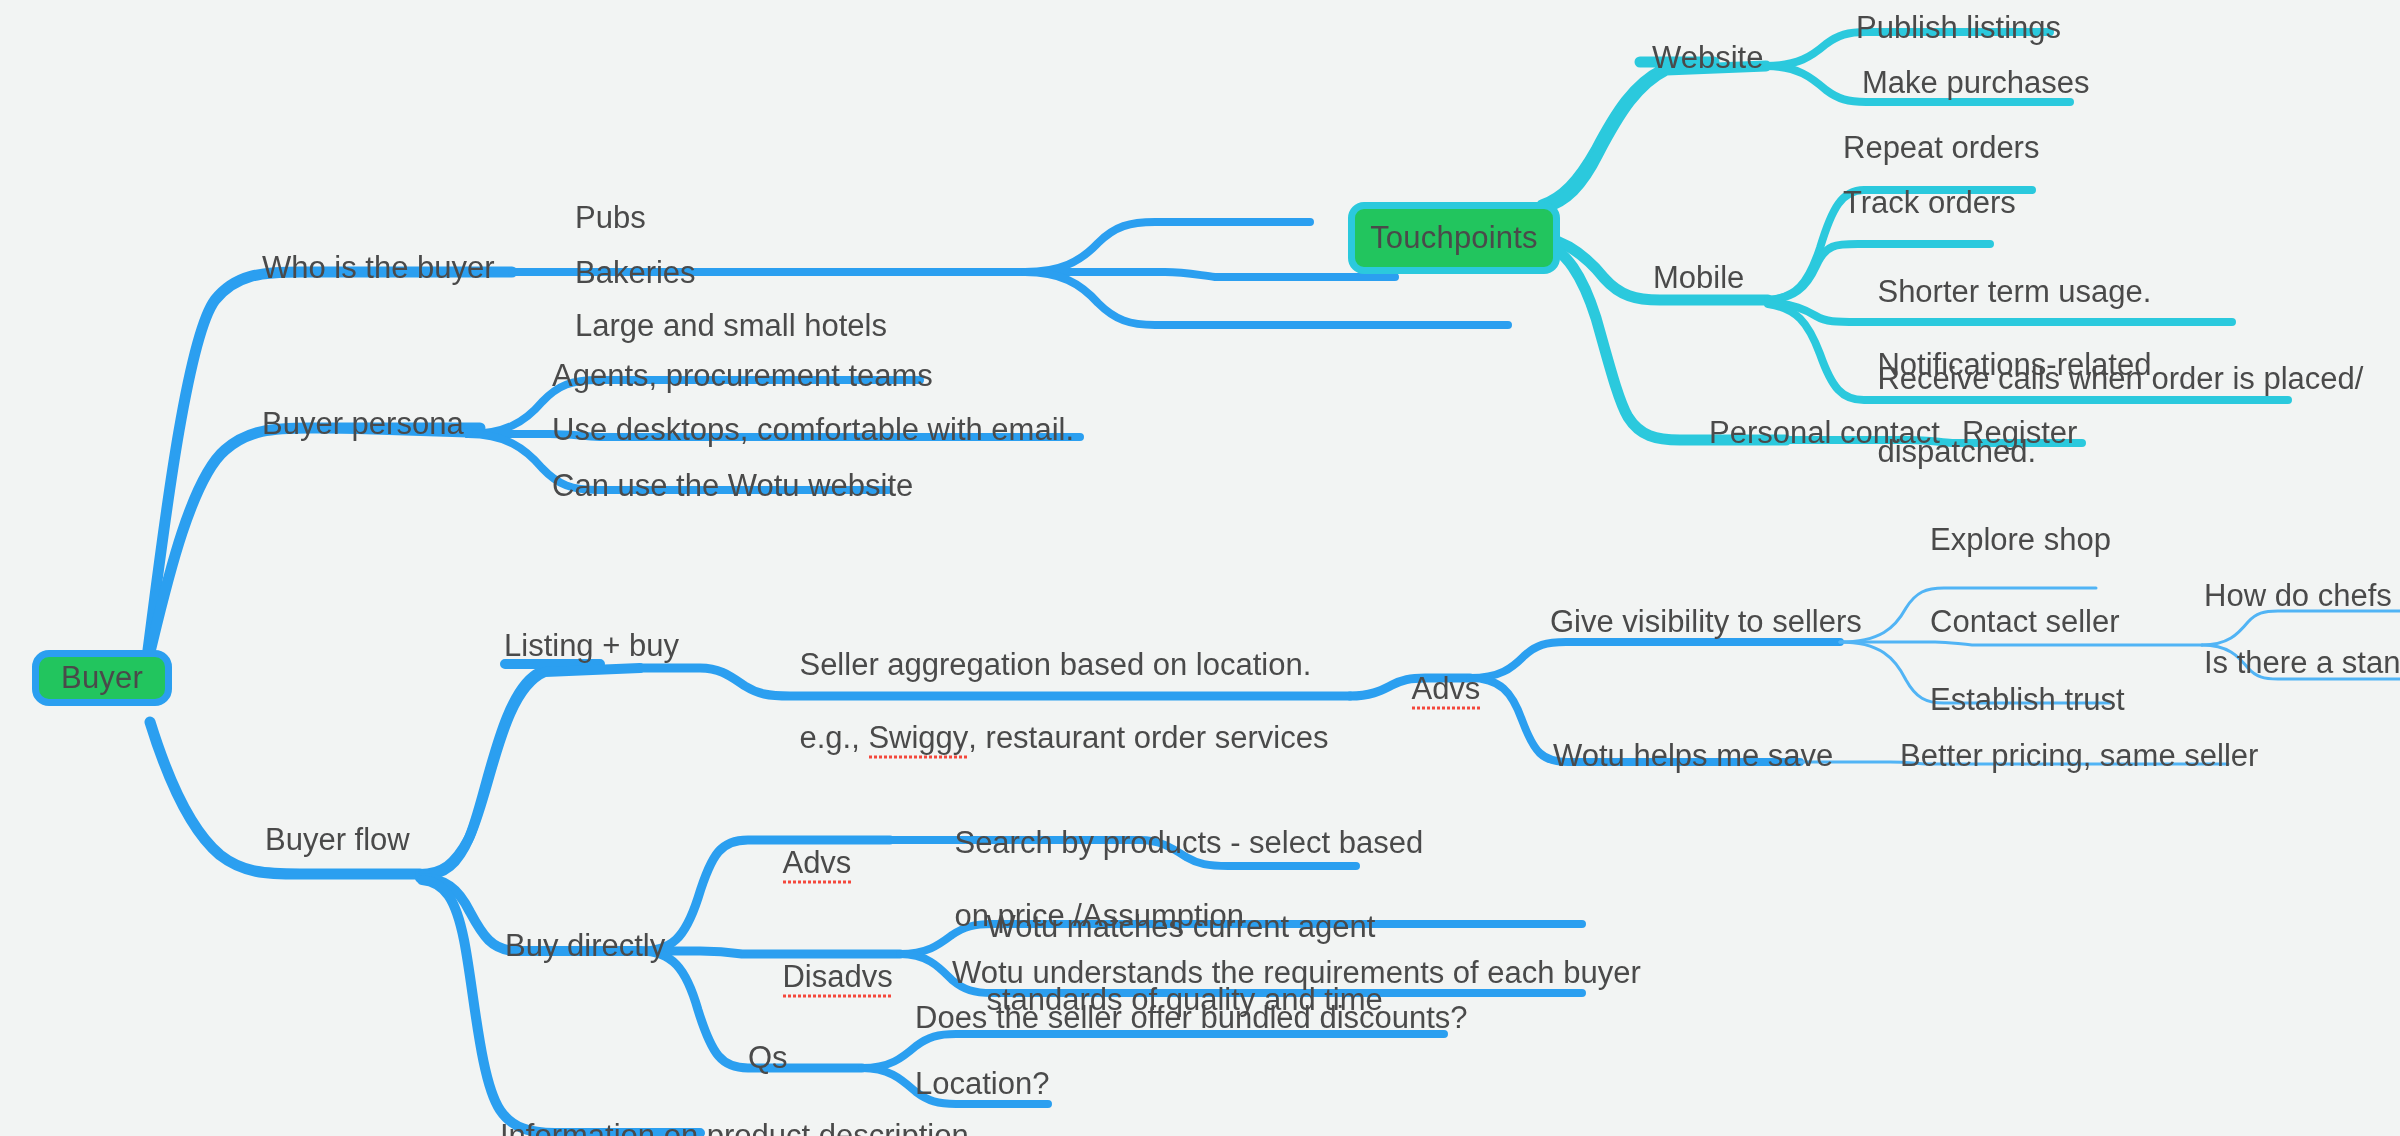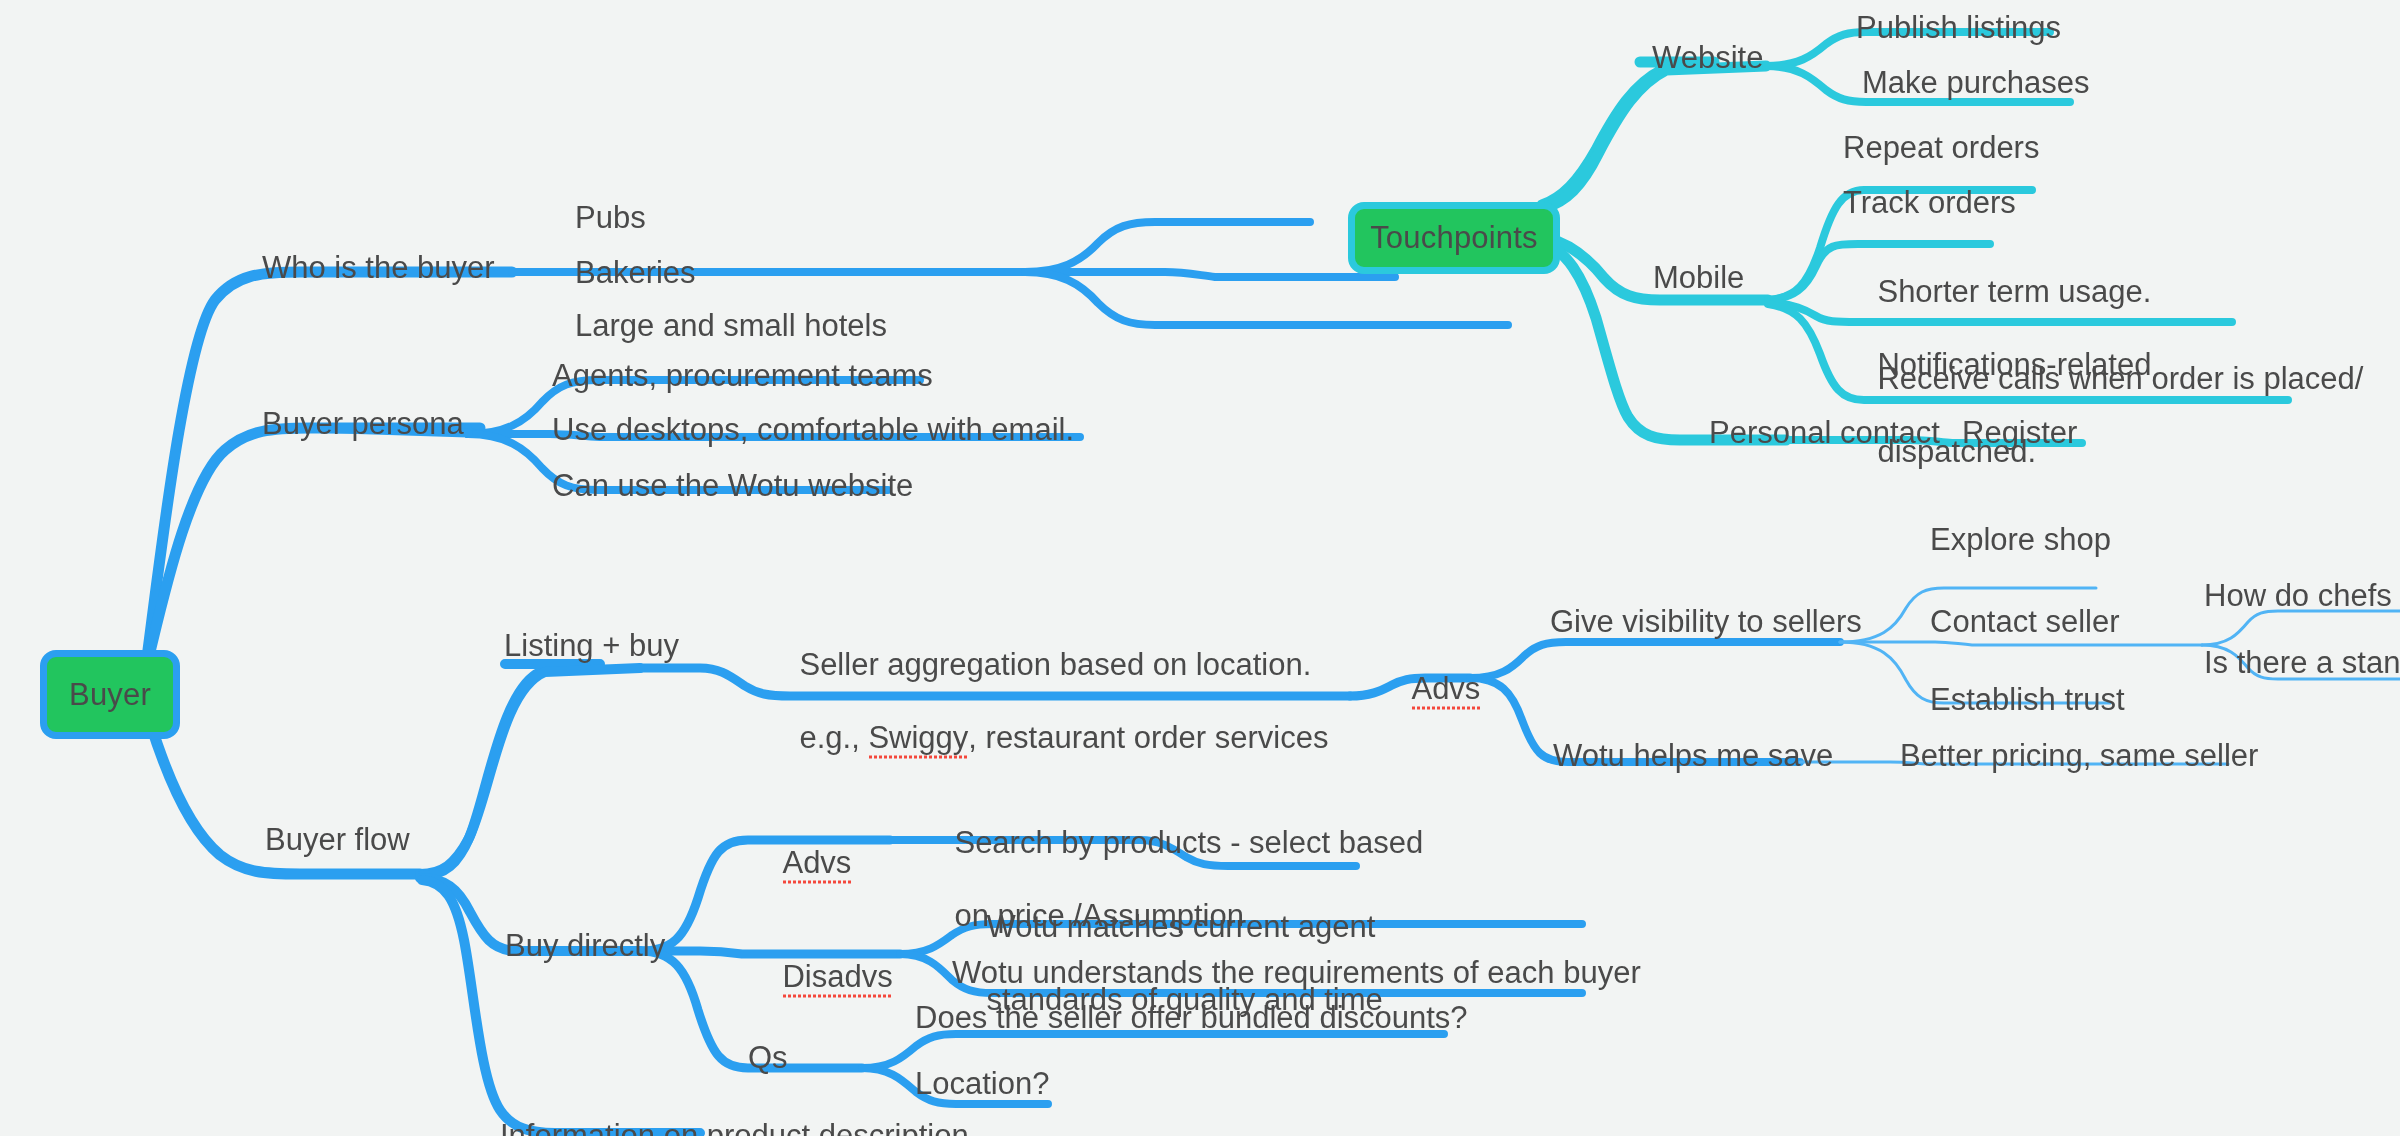--- a/index.html
+++ b/index.html
@@ -142,21 +142,21 @@
       <path stroke="#2bc9dd" stroke-width="8" d="M1768,300 C1796,298 1808,284 1820,248 C1832,208 1842,190 1864,190 L2032,190"></path>
       <path stroke="#2bc9dd" stroke-width="8" d="M1768,300 C1794,298 1806,288 1816,266 C1826,244 1836,244 1858,244 L1990,244"></path>
       <path stroke="#2bc9dd" stroke-width="8" d="M1768,302 C1794,304 1806,310 1816,316 C1826,322 1836,322 1858,322 L2232,322"></path>
       <path stroke="#2bc9dd" stroke-width="8" d="M1768,304 C1796,308 1808,322 1820,354 C1832,388 1842,400 1864,400 L2288,400"></path>
 
       <path stroke="#2bc9dd" stroke-width="8" d="M1786,440 L1910,440 C1928,440 1938,442 1952,443 L2082,443"></path>
 
     </g>
   </svg>
 
-  <div class="node-box" style="left:40px; top:650px; width:140px; height:89px;">
+  <div class="node-box" style="left:32px; top:650px; width:140px; height:56px;border-radius:17px;">
     <span>Buyer</span>
   </div>
 
   <div class="node-box cyan" style="left:1348px; top:202px; width:212px; height:72px;">
     <span>Touchpoints</span>
   </div>
 
   <div class="label sz-l" style="left:262px; top:250px;">Who is the buyer</div>
 
   <div class="label sz-l" style="left:575px; top:200px;">Pubs</div>

